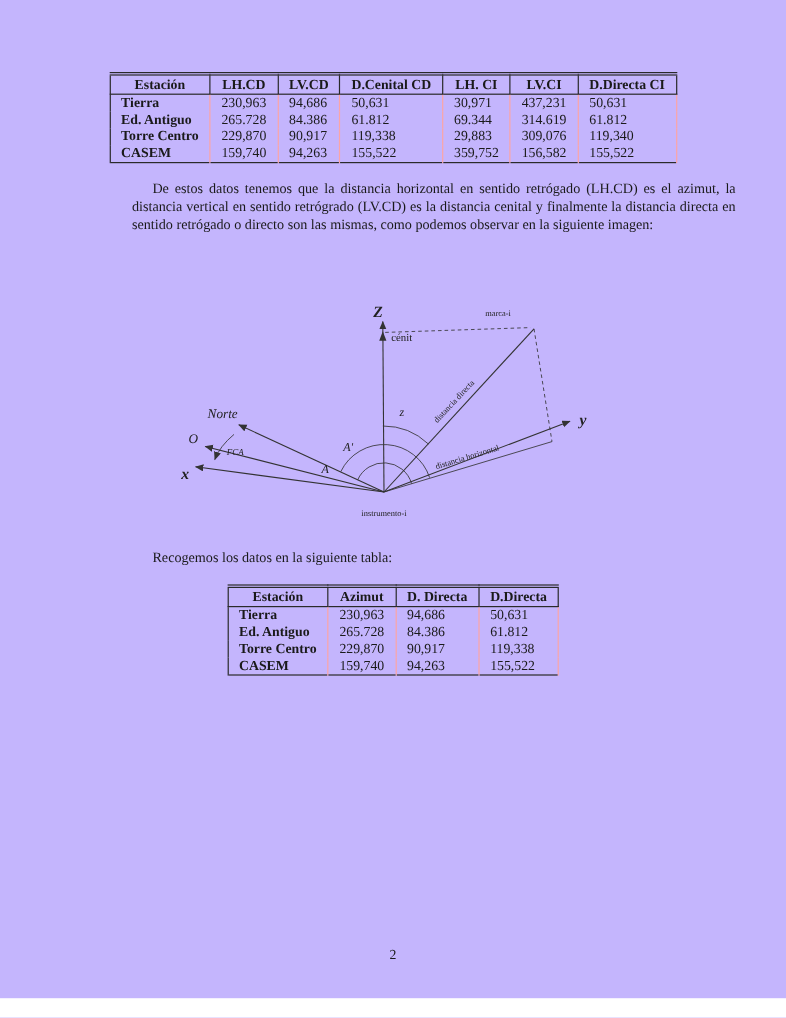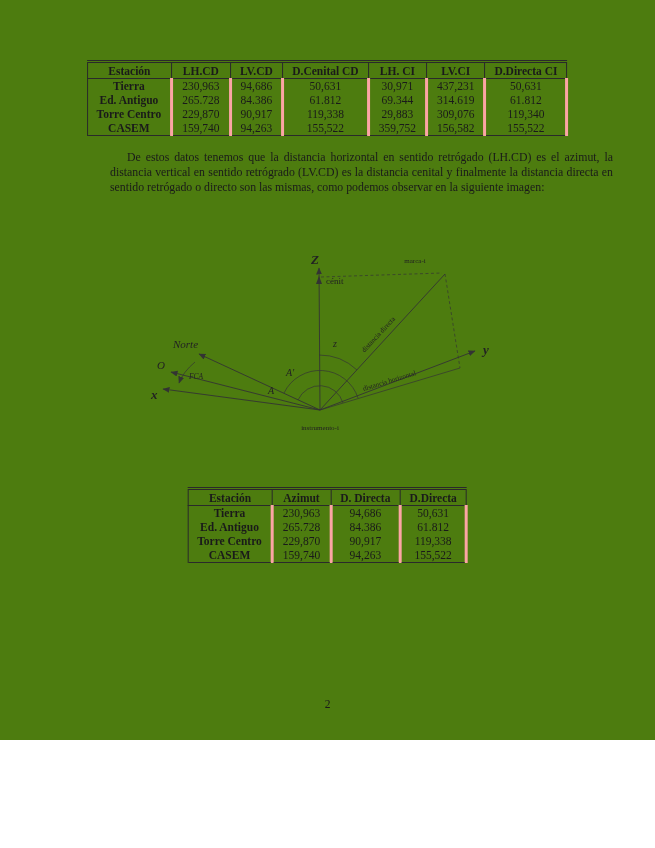--- a/index.html
+++ b/index.html
@@ -1,34 +1,34 @@
 <!DOCTYPE html>
 <html><head>
 <meta charset="utf-8">
 <style>
   * { margin:0; padding:0; box-sizing:border-box; }
   html, body { background:#ffffff; }
   .page {
-    position:relative; width:655px; height:740px; margin:0 auto;
-    background:#4d7c0f; color:#1a1a1a; overflow:hidden;
+    position:relative; width:655px; height:832px; margin:0 auto;
+    background:#c4b5fd; color:#1a1a1a; overflow:hidden;
     font-family:"Liberation Serif", serif;
   }
   table.tbl {
     position:absolute; left:50%; transform:translateX(-50%);
     border-collapse:collapse; font-size:11.5px;
     border:1px solid #2a2a2a; border-top:3px double #2a2a2a;
   }
   table.tbl th {
     border-left:1px solid #2a2a2a; border-right:1px solid #2a2a2a;
     border-bottom:1px solid #2a2a2a;
     padding:1.5px 9px; font-weight:bold; text-align:center; white-space:nowrap;
   }
   table.tbl td {
-    border-left:1px solid #2a2a2a; border-right:3px solid #fca5a5;
-    padding:1px 9px; text-align:center; white-space:nowrap;
+    border-left:1px solid #2a2a2a; border-right:1px solid #fca5a5;
+    padding:1px 9px; text-align:left; white-space:nowrap;
   }
   table.tbl td:first-child { font-weight:bold; }
   .tbl1 { top:60px; }
   .tbl2 { top:487px; }
   .para {
     position:absolute; left:78px; width:503px;
     font-size:11.8px; line-height:15.2px; text-align:justify; text-indent:17px;margin-left:32px;
   }
   .para1 { top:150px; }
   .para2 { top:457px; width:auto; text-align:left; }
@@ -131,20 +131,21 @@
       <text x="188" y="97" font-size="10" font-style="italic">z</text>
       <text x="141" y="126" font-size="10" font-style="italic">A'</text>
       <text x="123" y="144" font-size="10" font-style="italic">A</text>
       <text x="270" y="13" font-size="7" text-anchor="middle">marca-i</text>
       <text x="235" y="86" font-size="7" text-anchor="middle" transform="rotate(-47 235 86)">distancia directa</text>
       <text x="245" y="133" font-size="7" text-anchor="middle" transform="rotate(-17 245 133)">distancia horizontal</text>
       <text x="175" y="180" font-size="7" text-anchor="middle">instrumento-i</text>
     </g>
   </svg>
 
+  <p class="para para2">Recogemos los datos en la siguiente tabla:</p>
 
   <table class="tbl tbl2">
     <thead>
       <tr>
         <th>Estación</th>
         <th>Azimut</th>
         <th>D. Directa</th>
         <th>D.Directa</th>
       </tr>
     </thead>

